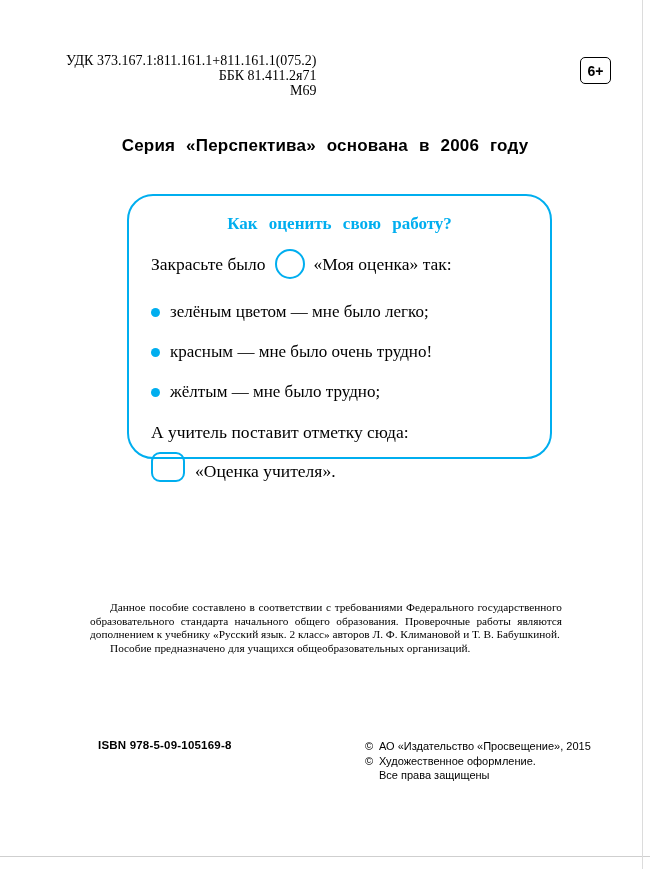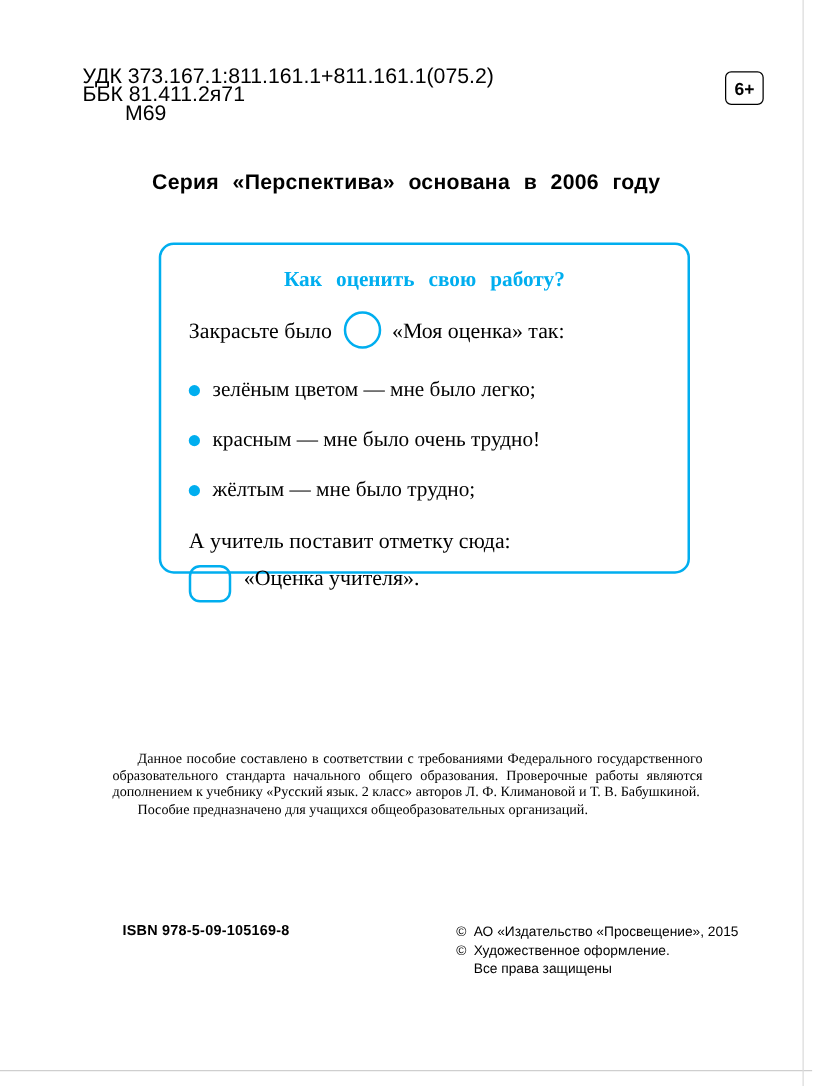--- a/index.html
+++ b/index.html
@@ -14,22 +14,22 @@
     color: #000;
     overflow: hidden;
   }
   
   .edge-bottom { position: absolute; left: 0; top: 856px; width: 100%; height: 1px; background: #cfcfcf; }
   .edge-right  { position: absolute; left: 642px; top: 0; width: 1px; height: 100%; background: #dcdcdc; }
 
   
   .class-block {
     position: absolute; left: 66px; top: 53px;
-    font-family: Liberation Sans, sans-serif;
-    font-size: 17px; line-height: 15px;
+    font-family: Liberation Serif, serif;
+    font-size: 14px; line-height: 15px; text-align: right;
   }
   .class-block .indent { padding-left: 34px; }
 
   
   .age-badge {
     position: absolute; left: 580px; top: 57px;
     width: 31px; height: 27px;
     border: 1.5px solid #000; border-radius: 5px;
     display: flex; align-items: center; justify-content: center;
     font-family: "Liberation Sans", sans-serif;
@@ -43,21 +43,21 @@
     font-family: "Liberation Sans", sans-serif;
     font-size: 17px; font-weight: bold;
     word-spacing: 6px; letter-spacing: 0.2px;
   }
 
   
   .rating-box {
     position: absolute; left: 127px; top: 194px;
     width: 425px; height: 265px;
     border: 2px solid var(--accent);
-    border-radius: 12px;
+    border-radius: 26px;
     padding: 16px 22px 0 22px;
   }
   .rating-title {
     text-align: center;
     color: var(--accent);
     font-weight: bold;
     font-size: 17px;
     word-spacing: 7px;
     margin: 2px 0 14px 0;
   }
@@ -85,21 +85,21 @@
     border-radius: 50%;
     background: var(--accent);
     margin-right: 10px;
     align-self: center;
   }
   .teacher-line {
     font-size: 17.5px;
     margin-top: 2px;
   }
   .teacher-row {
-    display: flex; align-items: flex-start;
+    display: flex; align-items: flex-end;
     margin-top: 9px;
     font-size: 17.5px;
   }
   .mark-square {
     flex: 0 0 auto;
     width: 34px; height: 30px;
     border: 2px solid var(--accent);
     border-radius: 9px;
     margin-right: 10px;
   }

